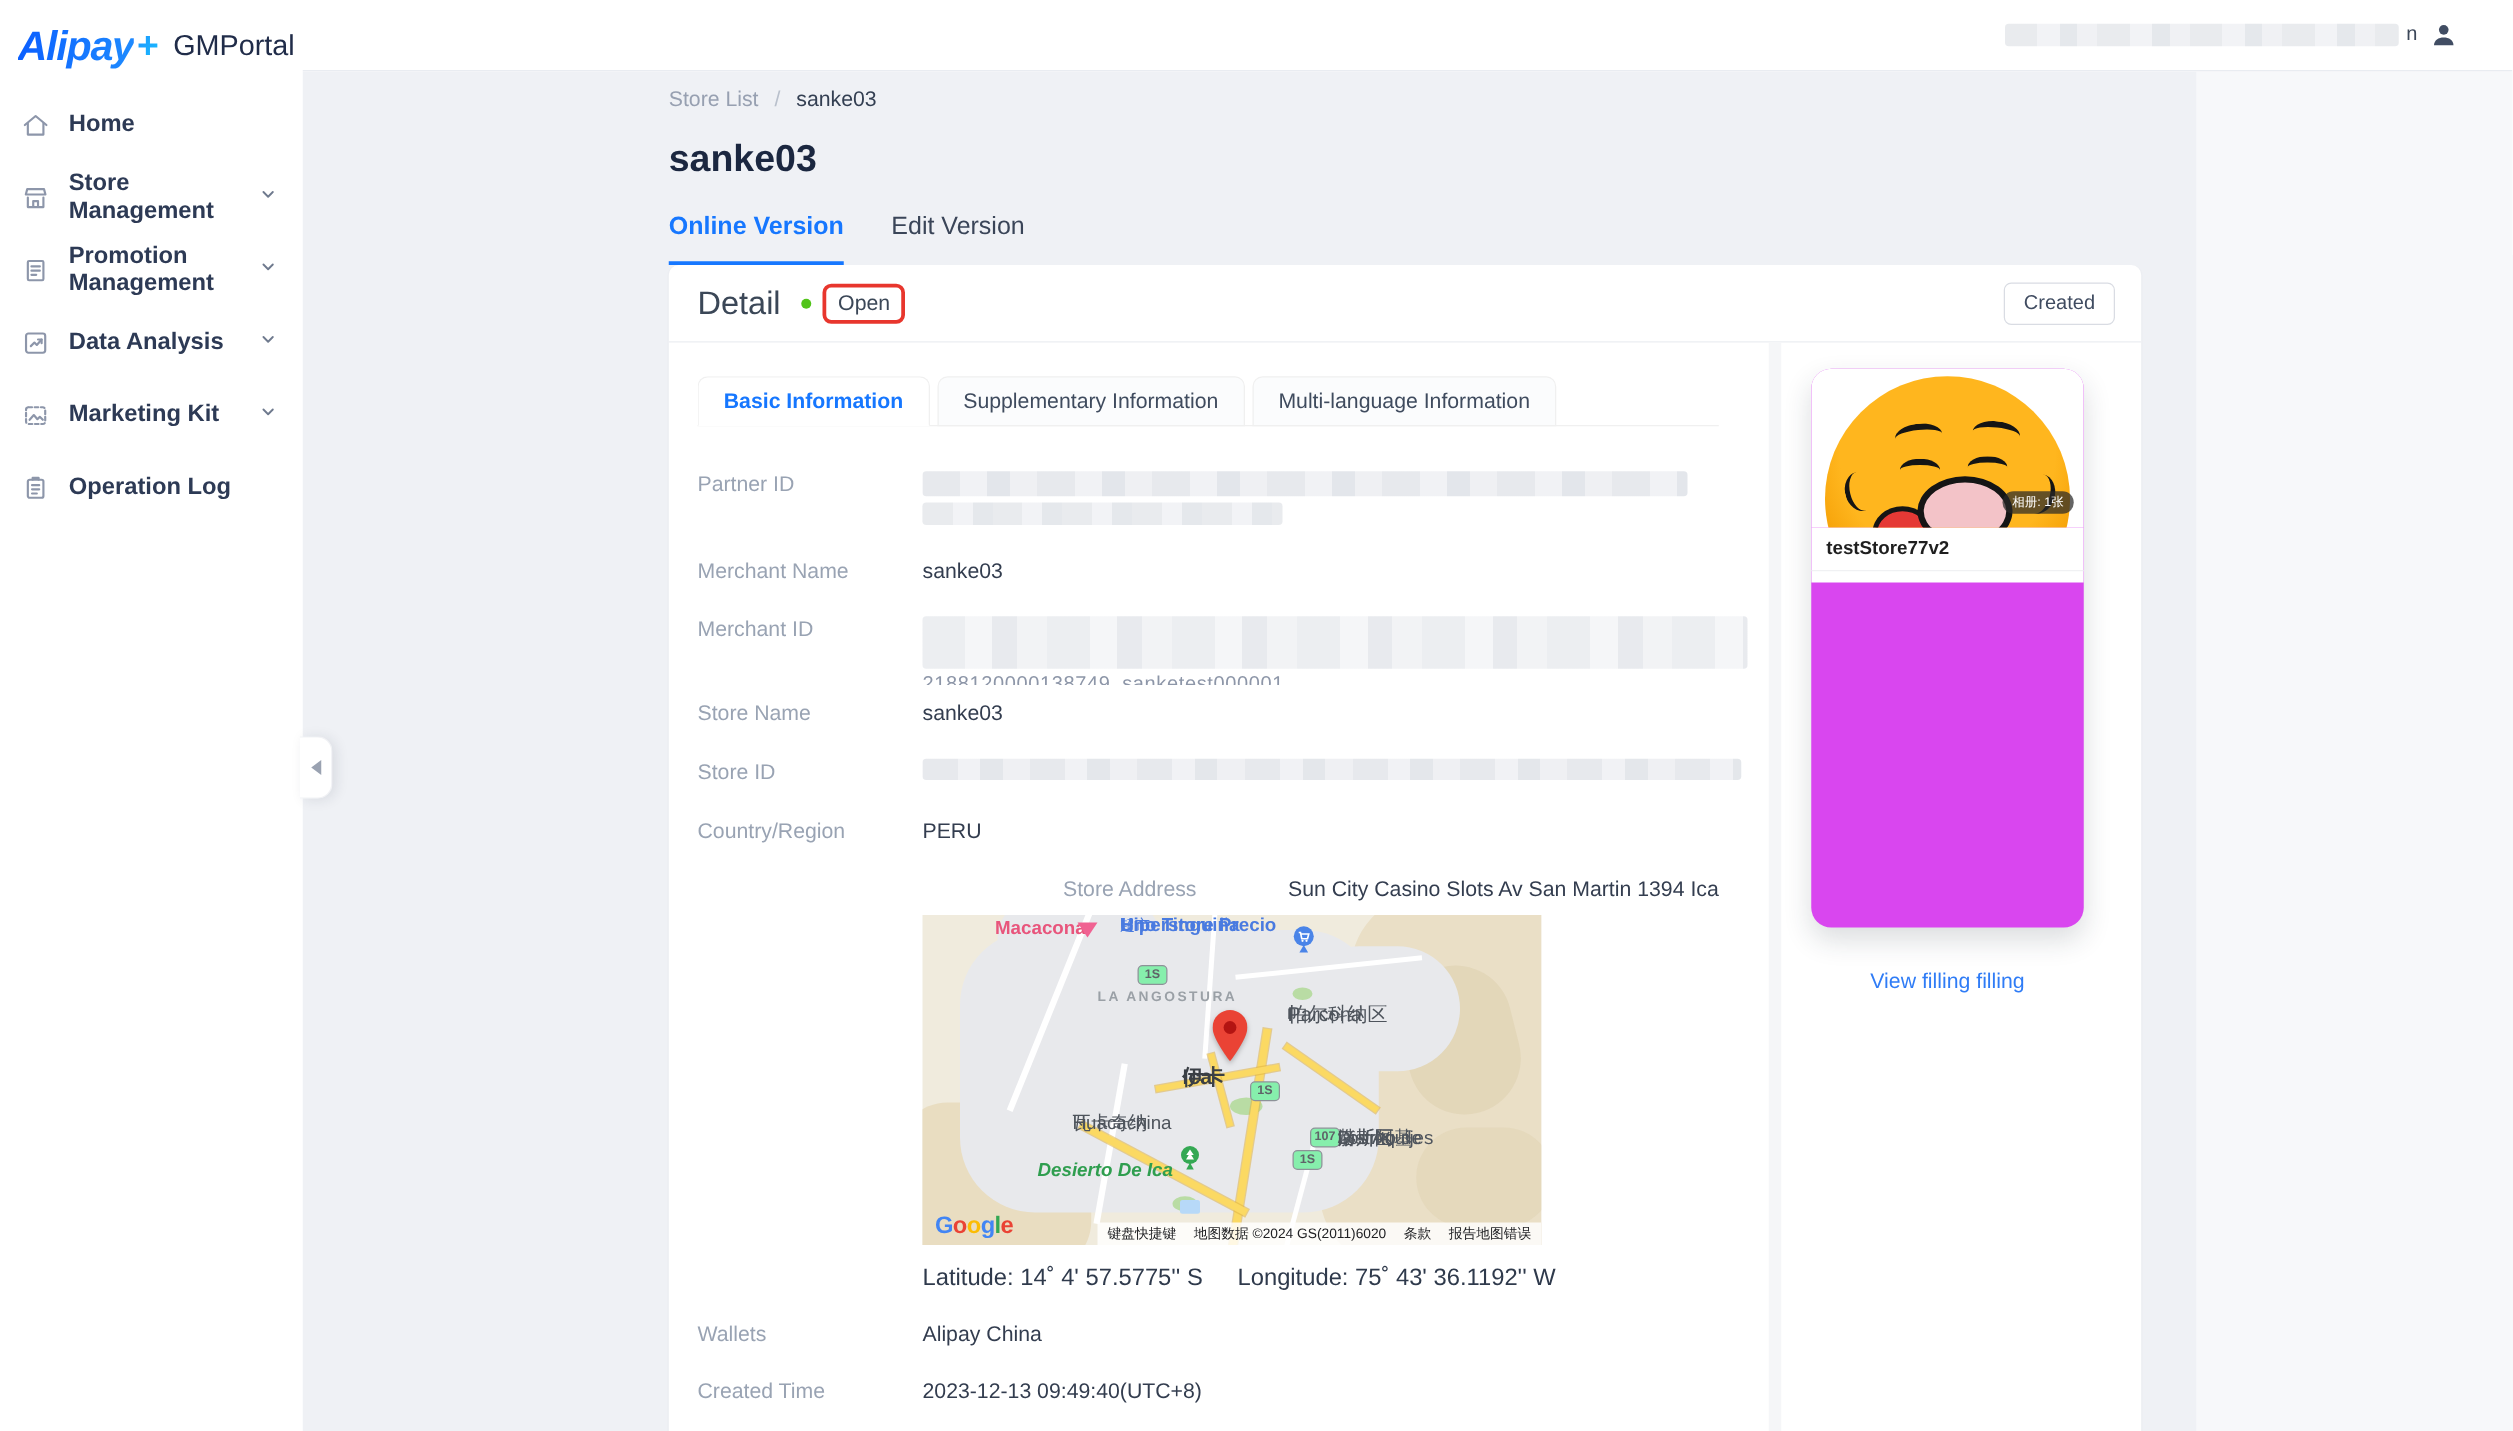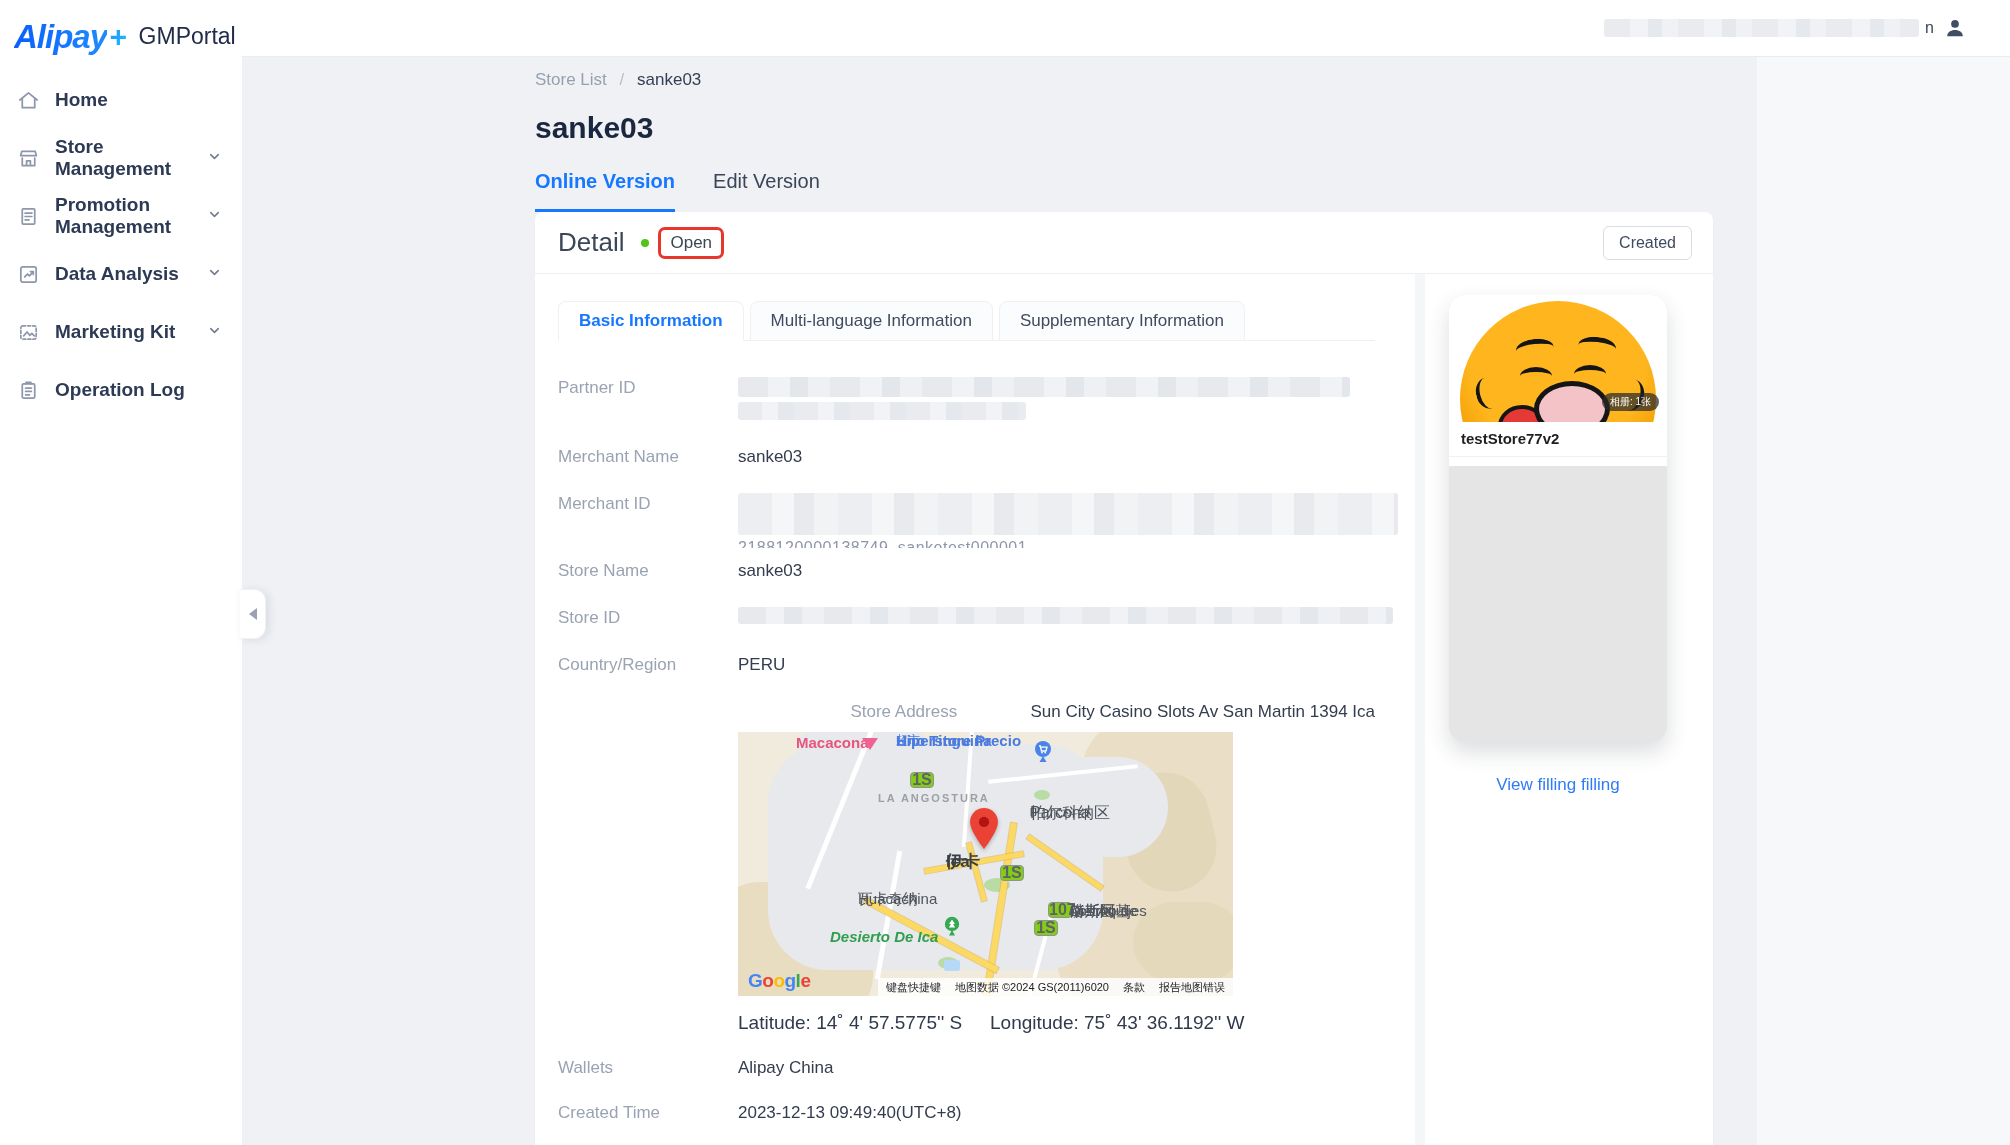--- a/index.html
+++ b/index.html
@@ -116,32 +116,32 @@
   .mlabel{font-size:15px; color:#4e545c; line-height:17px; white-space:nowrap;}
   .macacona{left:58px; top:2px; color:#e8557c; font-weight:700;}
   .mtri{left:124px; top:6px; width:0; height:0; border-left:8px solid transparent; border-right:8px solid transparent; border-top:12px solid #f06292;}
   .hiper{left:158px; top:0; text-align:center; color:#4a7be0; font-weight:700;}
   .hiper .zh{font-size:12px; font-weight:400;}
   .cartpin{left:296px; top:8px;}
   .la-ang{left:140px; top:58px; font-size:11px; letter-spacing:2px; color:#9aa0a6; font-weight:600;}
   .parcona{left:292px; top:72px; width:120px; text-align:center; font-size:16px;}
   .ica{left:208px; top:120px; font-weight:700; font-size:17px; color:#3a3f45; line-height:19px;}
   .redpin{left:232px; top:76px; filter:drop-shadow(0 2px 2px rgba(0,0,0,.25));}
-  .shield{background:#84cc16; border:1.5px solid #8d9298; border-radius:4px; font-size:16px; color:#5f6368;
+  .shield{background:#86efac; border:1.5px solid #8d9298; border-radius:4px; font-size:10px; color:#5f6368;
     width:24px; height:16px; line-height:13px; text-align:center; font-weight:600;}
   .s1{left:172px; top:40px;} .s2{left:262px; top:133px;} .s3{left:296px; top:188px;} .s107{left:310px; top:170px;}
   .huaca{left:120px; top:158px; width:120px; text-align:center;}
   .desierto{left:92px; top:196px; font-style:italic; color:#2f9e4f; font-weight:600;}
   .treepin{left:206px; top:184px;}
   .aquijes{left:332px; top:170px; width:130px; text-align:center;}
   .glogo{left:10px; top:238px; font-size:19px; font-weight:700; letter-spacing:-.5px;}
   .glogo .c0,.glogo .c3{color:#4285F4;} .glogo .c1,.glogo .c5{color:#EA4335;} .glogo .c2{color:#FBBC05;} .glogo .c4{color:#34A853;}
   .map-attr{right:0; bottom:0; height:18px; background:rgba(255,255,255,.82); display:flex; align-items:center; gap:14px; padding:0 8px; font-size:11px; color:#202124;}
   
-  .phone-card{margin-left:24px; width:218px; height:447px; border-radius:16px; background:#e5e5e5; overflow:hidden;
+  .phone-card{margin-left:24px; width:218px; height:447px; border-radius:16px; background:#d946ef; overflow:hidden;
     box-shadow:0 10px 22px rgba(31,41,55,.16);}
   .phone-img{position:relative; height:127px; background:#fff; overflow:hidden;}
   .face{position:absolute; left:11px; top:6px; width:196px; height:196px; border-radius:50%;
     background:radial-gradient(circle at 50% 32%,#ffb61e 52%,#f29a00 76%,#c37a00 100%);}
   .face div{position:absolute;}
   .brow{width:38px; height:20px; border-top:5px solid #151515; border-radius:50%;}
   .b1{left:56px; top:38px; transform:rotate(-6deg);} .b2{left:118px; top:36px; transform:rotate(6deg);}
   .eye{width:32px; height:18px; border-top:5px solid #151515; border-radius:50%;}
   .e1{left:60px; top:66px;} .e2{left:114px; top:64px;}
   .mouth{left:74px; top:80px; width:76px; height:56px; background:#f3c3c8; border:5px solid #151515; border-radius:50%;}
@@ -281,22 +281,22 @@
           <span class="open-text">Open</span>
         </span>
         <button class="offline-btn">Created</button>
       </div>
 
       <div class="card-body">
 
         <div class="form-col">
           <div class="inner-tabs">
             <div class="itab active">Basic Information</div>
+            <div class="itab">Supplementary Information</div>
             <div class="itab">Multi-language Information</div>
-            <div class="itab">Supplementary Information</div>
           </div>
 
           <div class="frow">
             <div class="flabel">Partner ID</div>
             <div class="fvalue">
               <div class="red-bar"></div>
               <div class="red-bar2"></div>
             </div>
           </div>
 

